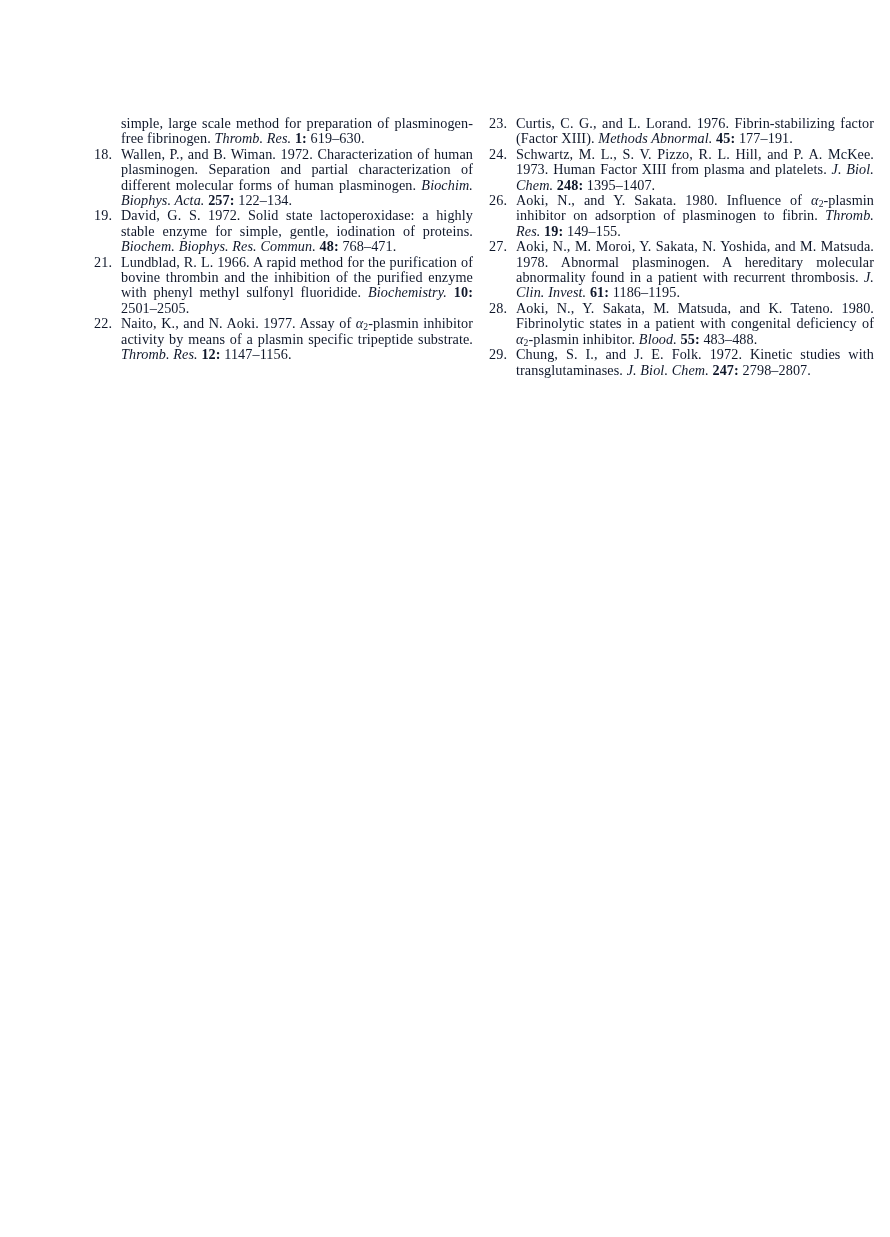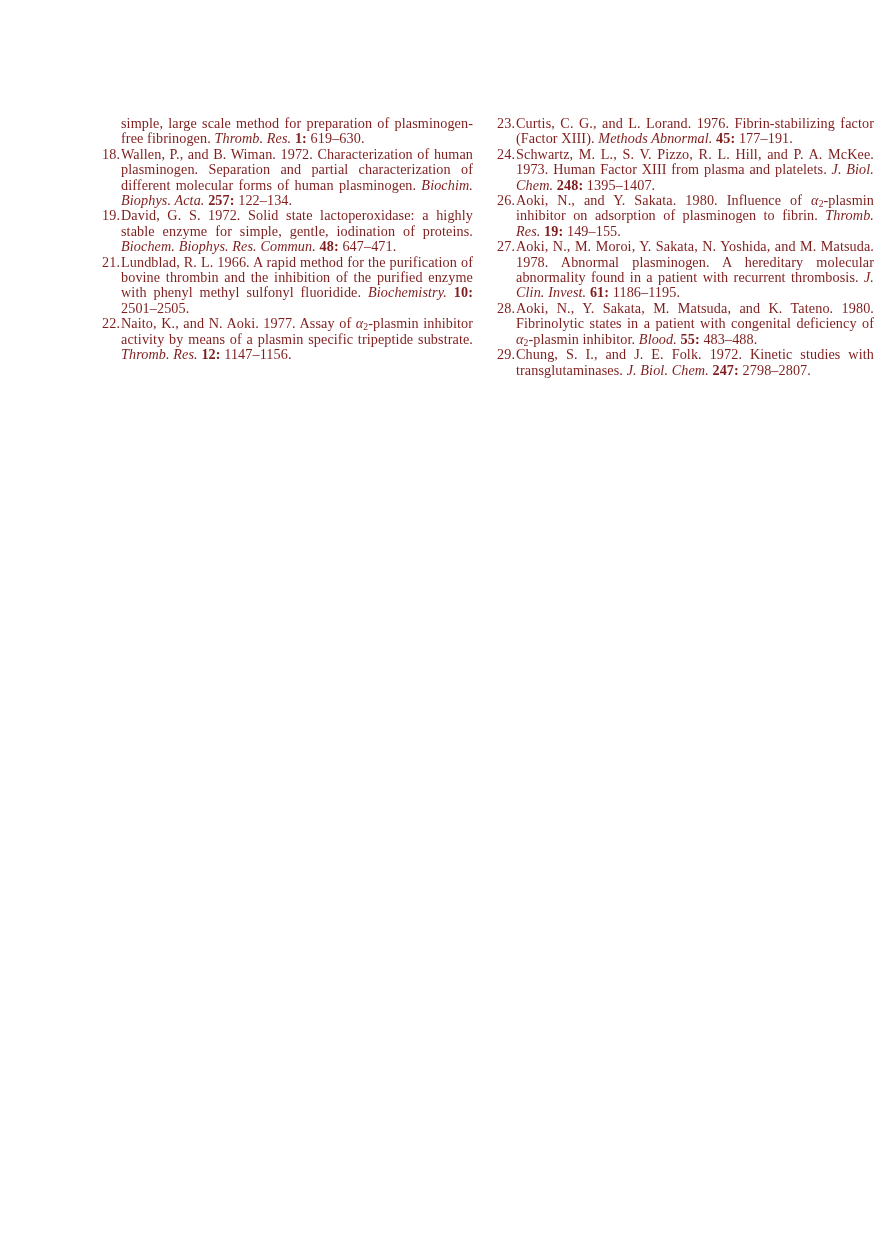--- a/index.html
+++ b/index.html
@@ -6,40 +6,40 @@
     margin: 0;
     padding: 0;
     background: #ffffff;
   }
   .page {
     position: relative;
     width: 890px;
     height: 990px;
     background: #ffffff;
     font-family: "Liberation Serif", serif;
-    color: #7f1d1d;
+    color: #0f172a;
     overflow: hidden;
   }
   .column {
     position: absolute;
     top: 116px;
     font-size: 14.2px;
     line-height: 15.4px;
     text-align: justify;
     letter-spacing: 0.1px;
   }
   .column-left  { left: 94px;  width: 379px; }
   .column-right { left: 489px; width: 385px; }
   .ref {
     position: relative;
     padding-left: 27px;
   }
   .ref-num {
     position: absolute;
-    left: 8px;
+    left: 0;
     top: 0;
     width: 22px;
   }
   .seg-n   { font-style: normal; }
   .seg-i   { font-style: italic; }
   .seg-b   { font-weight: bold; }
   .seg-sub { font-size: 0.68em; vertical-align: -0.22em; line-height: 0; }
   .footer {
     position: absolute;
     top: 1157px;
@@ -54,21 +54,21 @@
     margin-left: 36px;
   }
 </style>
 </head>
 <body>
 
 <div class="page">
   <div class="column column-left">
       <div class="ref"><span class="ref-text"><span class="seg-n">simple, large scale method for preparation of plasminogen-free fibrinogen. </span><span class="seg-i">Thromb. Res. </span><span class="seg-b">1: </span><span class="seg-n">619–630.</span></span></div>
       <div class="ref"><span class="ref-num">18.</span><span class="ref-text"><span class="seg-n">Wallen, P., and B. Wiman. 1972. Characterization of human plasminogen. Separation and partial characterization of different molecular forms of human plasminogen. </span><span class="seg-i">Biochim. Biophys. Acta. </span><span class="seg-b">257: </span><span class="seg-n">122–134.</span></span></div>
-      <div class="ref"><span class="ref-num">19.</span><span class="ref-text"><span class="seg-n">David, G. S. 1972. Solid state lactoperoxidase: a highly stable enzyme for simple, gentle, iodination of proteins. </span><span class="seg-i">Biochem. Biophys. Res. Commun. </span><span class="seg-b">48: </span><span class="seg-n">647–471.</span></span></div>
+      <div class="ref"><span class="ref-num">19.</span><span class="ref-text"><span class="seg-n">David, G. S. 1972. Solid state lactoperoxidase: a highly stable enzyme for simple, gentle, iodination of proteins. </span><span class="seg-i">Biochem. Biophys. Res. Commun. </span><span class="seg-b">48: </span><span class="seg-n">768–471.</span></span></div>
       <div class="ref"><span class="ref-num">21.</span><span class="ref-text"><span class="seg-n">Lundblad, R. L. 1966. A rapid method for the purification of bovine thrombin and the inhibition of the purified enzyme with phenyl methyl sulfonyl fluoridide. </span><span class="seg-i">Biochemistry. </span><span class="seg-b">10: </span><span class="seg-n">2501–2505.</span></span></div>
       <div class="ref"><span class="ref-num">22.</span><span class="ref-text"><span class="seg-n">Naito, K., and N. Aoki. 1977. Assay of </span><span class="seg-i">α</span><span class="seg-sub">2</span><span class="seg-n">-plasmin inhibitor activity by means of a plasmin specific tripeptide substrate. </span><span class="seg-i">Thromb. Res. </span><span class="seg-b">12: </span><span class="seg-n">1147–1156.</span></span></div>
     </div>
   <div class="column column-right">
       <div class="ref"><span class="ref-num">23.</span><span class="ref-text"><span class="seg-n">Curtis, C. G., and L. Lorand. 1976. Fibrin-stabilizing factor (Factor XIII). </span><span class="seg-i">Methods Abnormal. </span><span class="seg-b">45: </span><span class="seg-n">177–191.</span></span></div>
       <div class="ref"><span class="ref-num">24.</span><span class="ref-text"><span class="seg-n">Schwartz, M. L., S. V. Pizzo, R. L. Hill, and P. A. McKee. 1973. Human Factor XIII from plasma and platelets. </span><span class="seg-i">J. Biol. Chem. </span><span class="seg-b">248: </span><span class="seg-n">1395–1407.</span></span></div>
       <div class="ref"><span class="ref-num">26.</span><span class="ref-text"><span class="seg-n">Aoki, N., and Y. Sakata. 1980. Influence of </span><span class="seg-i">α</span><span class="seg-sub">2</span><span class="seg-n">-plasmin inhibitor on adsorption of plasminogen to fibrin. </span><span class="seg-i">Thromb. Res. </span><span class="seg-b">19: </span><span class="seg-n">149–155.</span></span></div>
       <div class="ref"><span class="ref-num">27.</span><span class="ref-text"><span class="seg-n">Aoki, N., M. Moroi, Y. Sakata, N. Yoshida, and M. Matsuda. 1978. Abnormal plasminogen. A hereditary molecular abnormality found in a patient with recurrent thrombosis. </span><span class="seg-i">J. Clin. Invest. </span><span class="seg-b">61: </span><span class="seg-n">1186–1195.</span></span></div>
       <div class="ref"><span class="ref-num">28.</span><span class="ref-text"><span class="seg-n">Aoki, N., Y. Sakata, M. Matsuda, and K. Tateno. 1980. Fibrinolytic states in a patient with congenital deficiency of </span><span class="seg-i">α</span><span class="seg-sub">2</span><span class="seg-n">-plasmin inhibitor. </span><span class="seg-i">Blood. </span><span class="seg-b">55: </span><span class="seg-n">483–488.</span></span></div>
       <div class="ref"><span class="ref-num">29.</span><span class="ref-text"><span class="seg-n">Chung, S. I., and J. E. Folk. 1972. Kinetic studies with transglutaminases. </span><span class="seg-i">J. Biol. Chem. </span><span class="seg-b">247: </span><span class="seg-n">2798–2807.</span></span></div>

